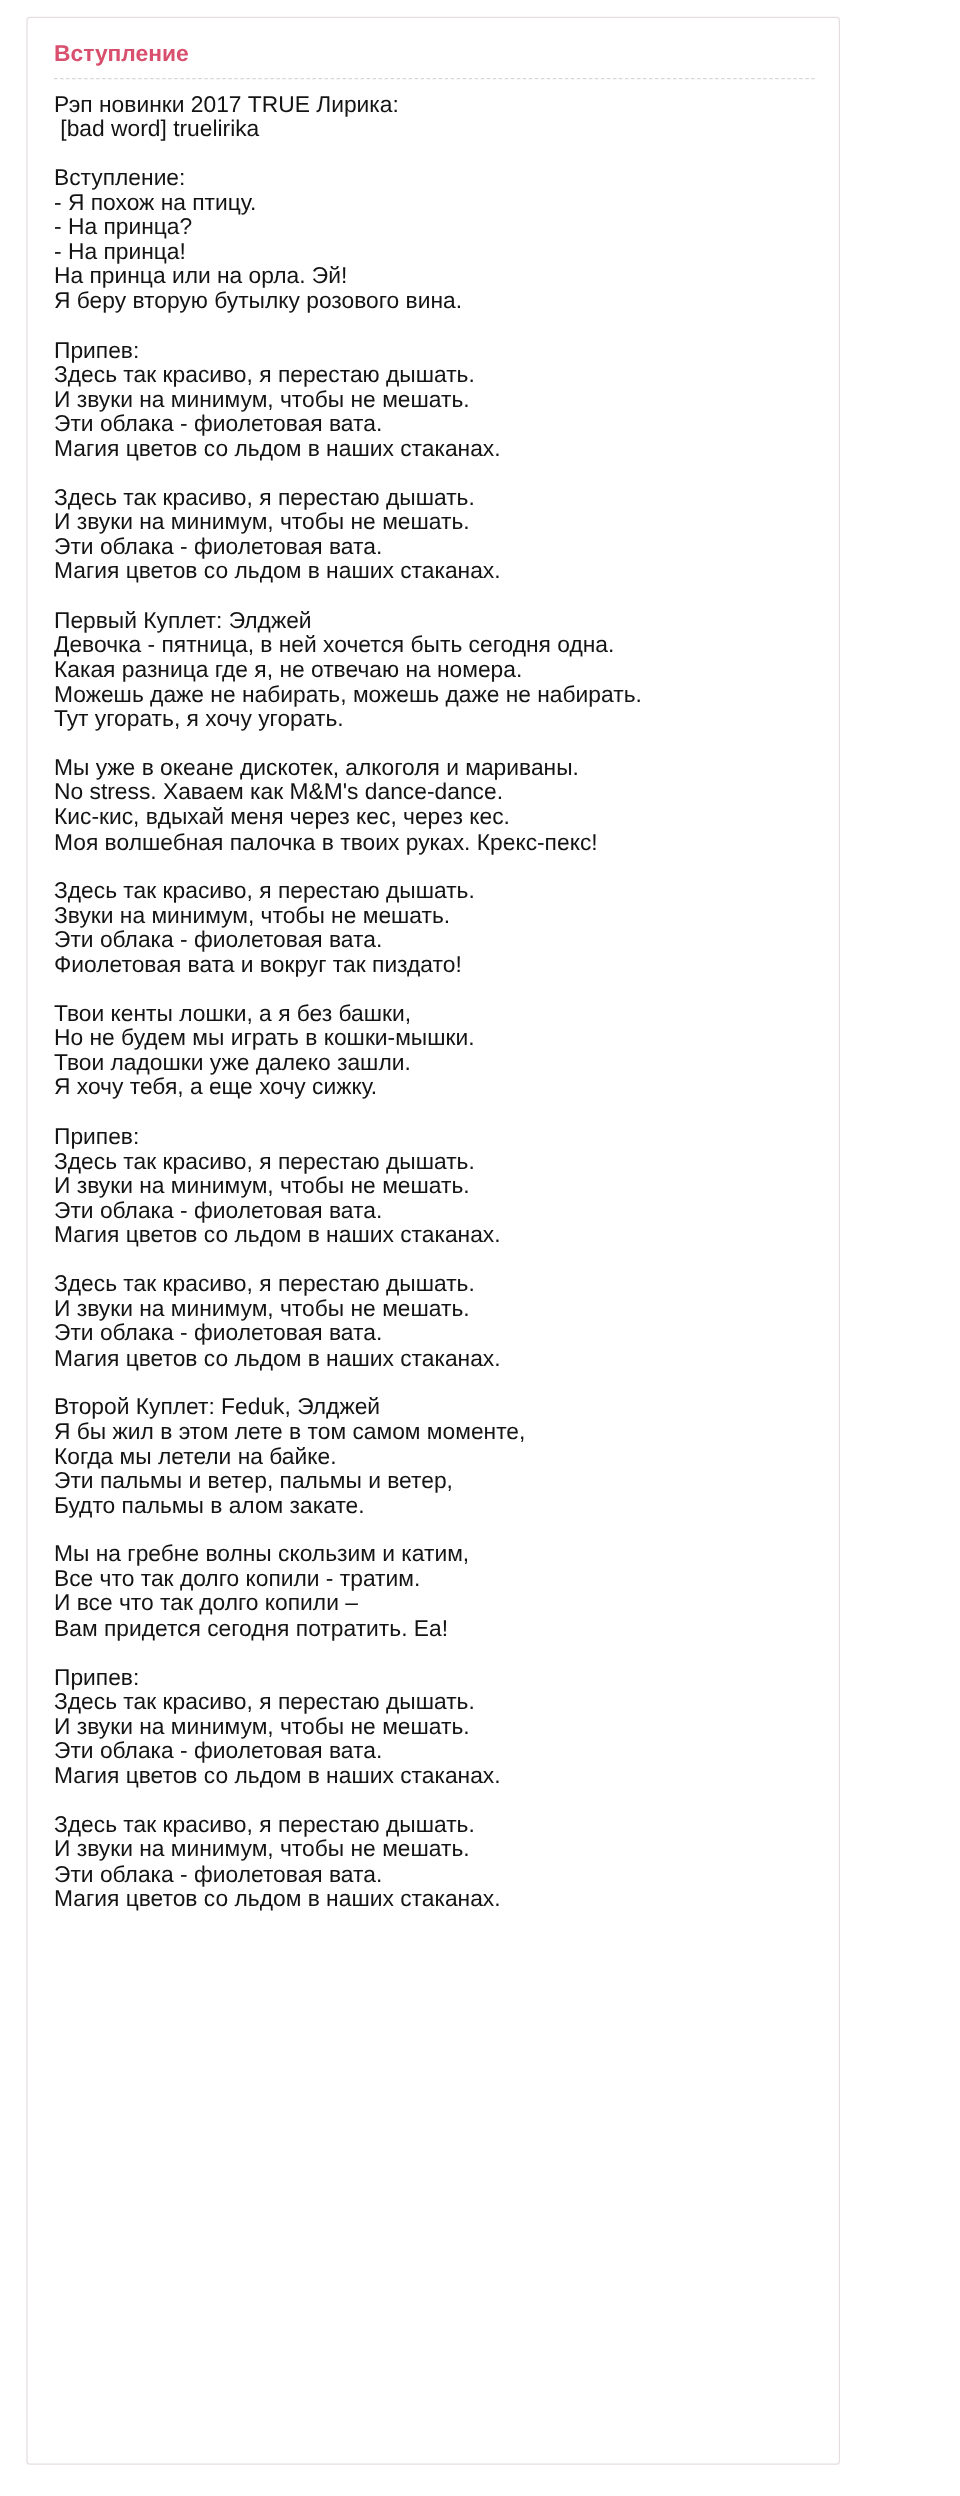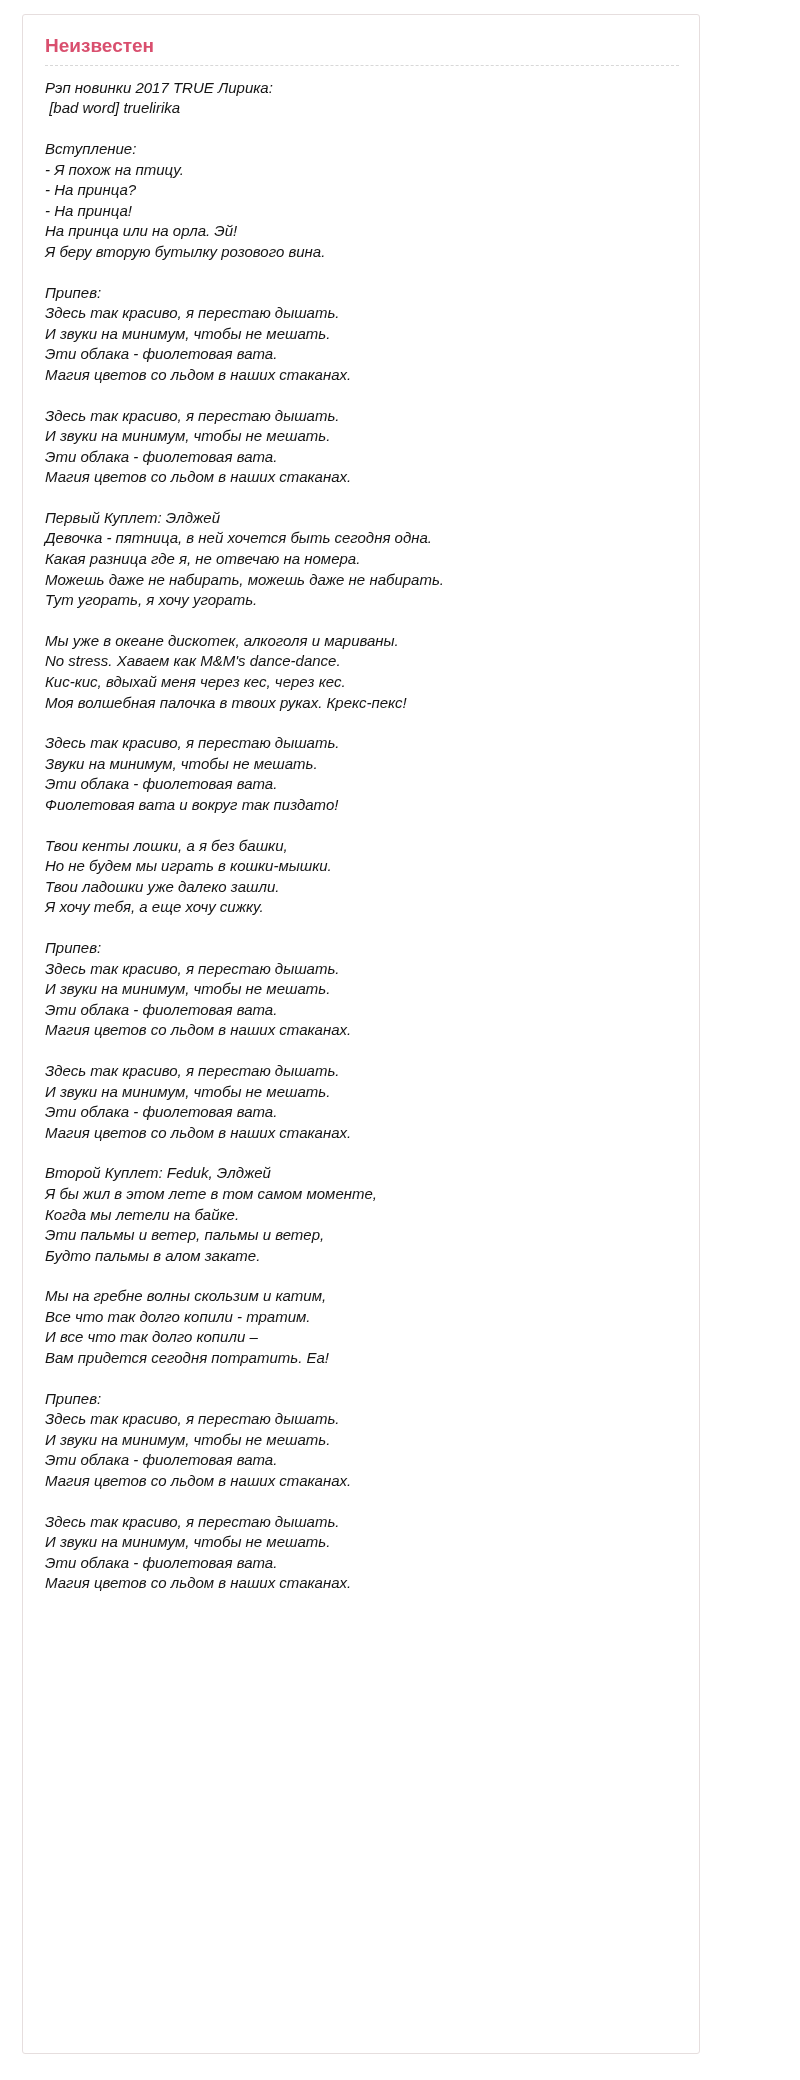--- a/index.html
+++ b/index.html
@@ -44,45 +44,44 @@
   .subtitle a {
     color: #2b7bb9;
     text-decoration: none;
   }
   .sep {
     border: none;
     border-top: 1px dashed #d8d8d8;
     margin: 7px 0 12px 0;
   }
   .lyrics {
-    font-size: 15px;
+    font-size: 19px;
     line-height: 20.6px;
     white-space: pre-wrap;
     color: #141414;
     margin: 0;
     font-family: "Liberation Sans", sans-serif;
-    font-style: italic;
   }
   .block {
     margin: 0 0 20px 0;
   }
   .block:last-child {
     margin-bottom: 0;
   }
   .line {
     display: block;
   }
 </style>
 </head>
 <body>
 
 <div class="page">
   <div class="card">
 
-    <h1 class="title">Неизвестен</h1>
+    <h1 class="title">Вступление</h1>
 
 
     <hr class="sep">
 
     <div class="lyrics" id="lyrics-body"><div class="block"><span class="line">Рэп новинки 2017 TRUE Лирика:</span><span class="line"> [bad word] truelirika</span></div><div class="block"><span class="line">Вступление:</span><span class="line">- Я похож на птицу.</span><span class="line">- На принца?</span><span class="line">- На принца!</span><span class="line">На принца или на орла. Эй!</span><span class="line">Я беру вторую бутылку розового вина.</span></div><div class="block"><span class="line">Припев:</span><span class="line">Здесь так красиво, я перестаю дышать.</span><span class="line">И звуки на минимум, чтобы не мешать.</span><span class="line">Эти облака - фиолетовая вата.</span><span class="line">Магия цветов со льдом в наших стаканах.</span></div><div class="block"><span class="line">Здесь так красиво, я перестаю дышать.</span><span class="line">И звуки на минимум, чтобы не мешать.</span><span class="line">Эти облака - фиолетовая вата.</span><span class="line">Магия цветов со льдом в наших стаканах.</span></div><div class="block"><span class="line">Первый Куплет: Элджей</span><span class="line">Девочка - пятница, в ней хочется быть сегодня одна.</span><span class="line">Какая разница где я, не отвечаю на номера.</span><span class="line">Можешь даже не набирать, можешь даже не набирать.</span><span class="line">Тут угорать, я хочу угорать.</span></div><div class="block"><span class="line">Мы уже в океане дискотек, алкоголя и мариваны.</span><span class="line">No stress. Хаваем как M&amp;M's dance-dance.</span><span class="line">Кис-кис, вдыхай меня через кес, через кес.</span><span class="line">Моя волшебная палочка в твоих руках. Крекс-пекс!</span></div><div class="block"><span class="line">Здесь так красиво, я перестаю дышать.</span><span class="line">Звуки на минимум, чтобы не мешать.</span><span class="line">Эти облака - фиолетовая вата.</span><span class="line">Фиолетовая вата и вокруг так пиздато!</span></div><div class="block"><span class="line">Твои кенты лошки, а я без башки,</span><span class="line">Но не будем мы играть в кошки-мышки.</span><span class="line">Твои ладошки уже далеко зашли.</span><span class="line">Я хочу тебя, а еще хочу сижку.</span></div><div class="block"><span class="line">Припев:</span><span class="line">Здесь так красиво, я перестаю дышать.</span><span class="line">И звуки на минимум, чтобы не мешать.</span><span class="line">Эти облака - фиолетовая вата.</span><span class="line">Магия цветов со льдом в наших стаканах.</span></div><div class="block"><span class="line">Здесь так красиво, я перестаю дышать.</span><span class="line">И звуки на минимум, чтобы не мешать.</span><span class="line">Эти облака - фиолетовая вата.</span><span class="line">Магия цветов со льдом в наших стаканах.</span></div><div class="block"><span class="line">Второй Куплет: Feduk, Элджей</span><span class="line">Я бы жил в этом лете в том самом моменте,</span><span class="line">Когда мы летели на байке.</span><span class="line">Эти пальмы и ветер, пальмы и ветер,</span><span class="line">Будто пальмы в алом закате.</span></div><div class="block"><span class="line">Мы на гребне волны скользим и катим,</span><span class="line">Все что так долго копили - тратим.</span><span class="line">И все что так долго копили –</span><span class="line">Вам придется сегодня потратить. Еа!</span></div><div class="block"><span class="line">Припев:</span><span class="line">Здесь так красиво, я перестаю дышать.</span><span class="line">И звуки на минимум, чтобы не мешать.</span><span class="line">Эти облака - фиолетовая вата.</span><span class="line">Магия цветов со льдом в наших стаканах.</span></div><div class="block"><span class="line">Здесь так красиво, я перестаю дышать.</span><span class="line">И звуки на минимум, чтобы не мешать.</span><span class="line">Эти облака - фиолетовая вата.</span><span class="line">Магия цветов со льдом в наших стаканах.</span></div></div>
 
   </div>
 </div>
 
 </body></html>

